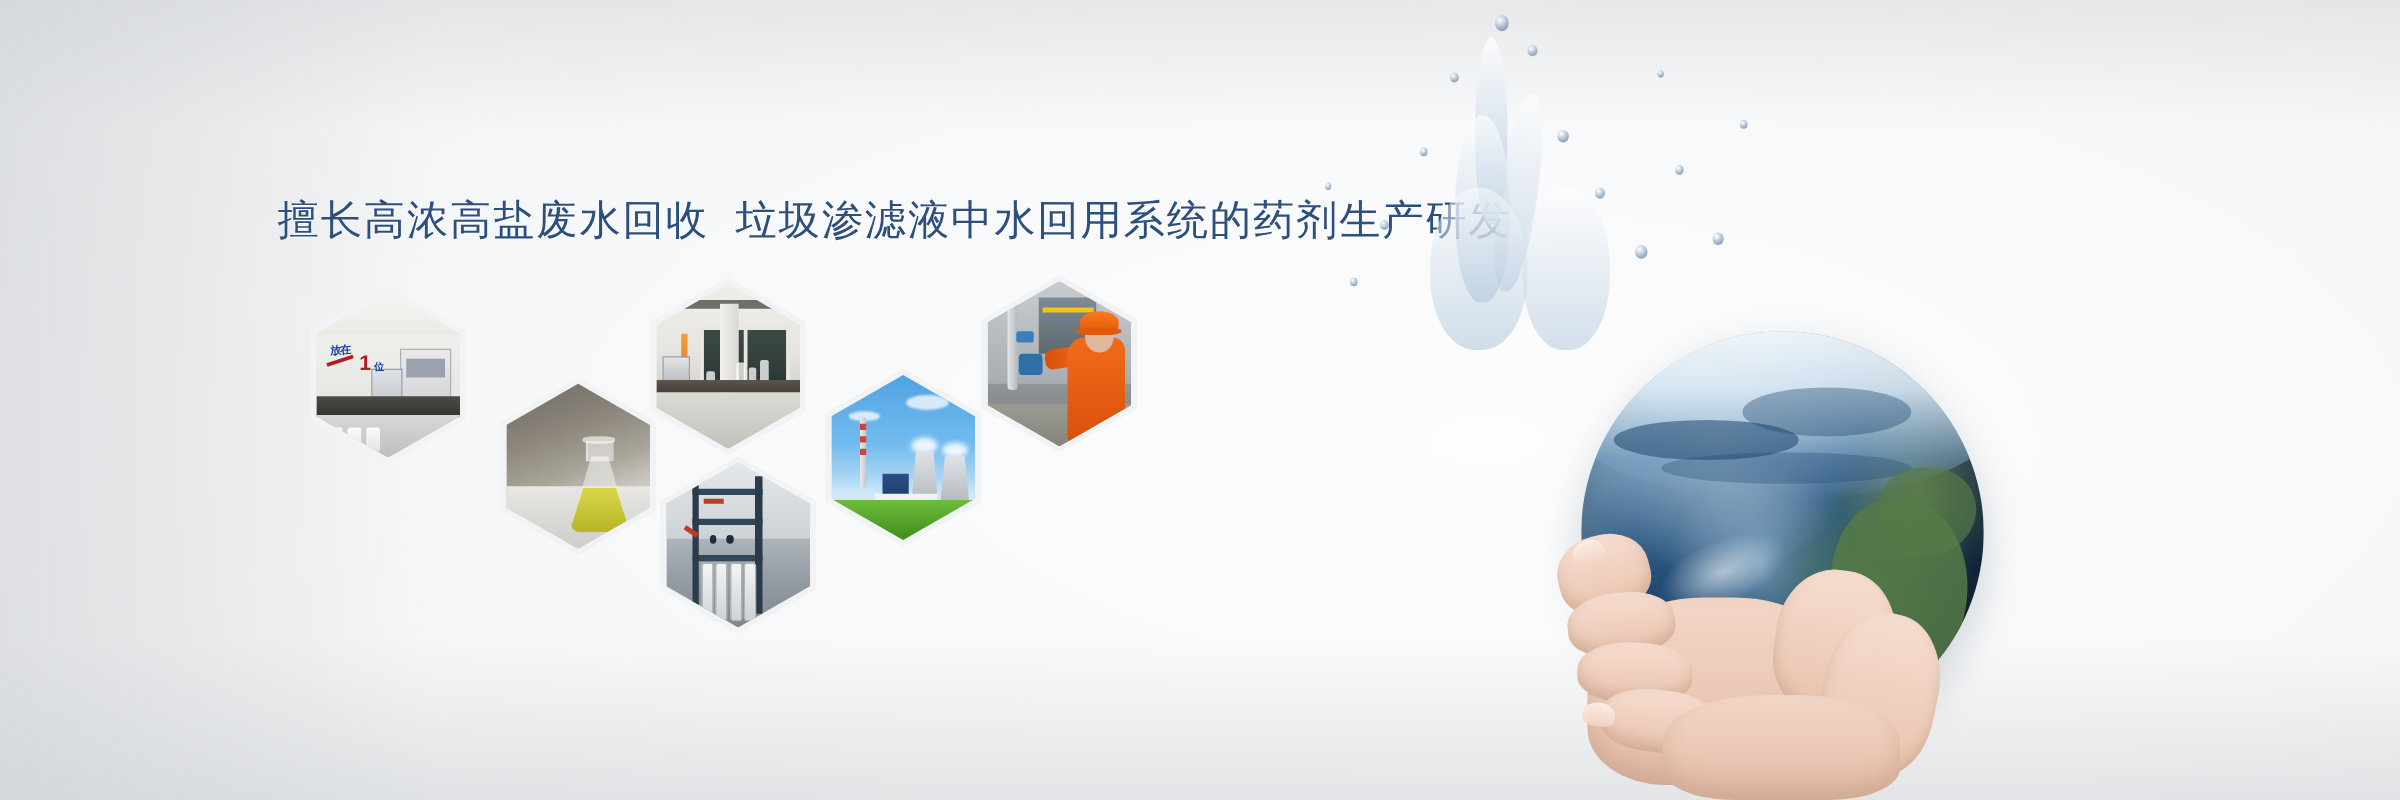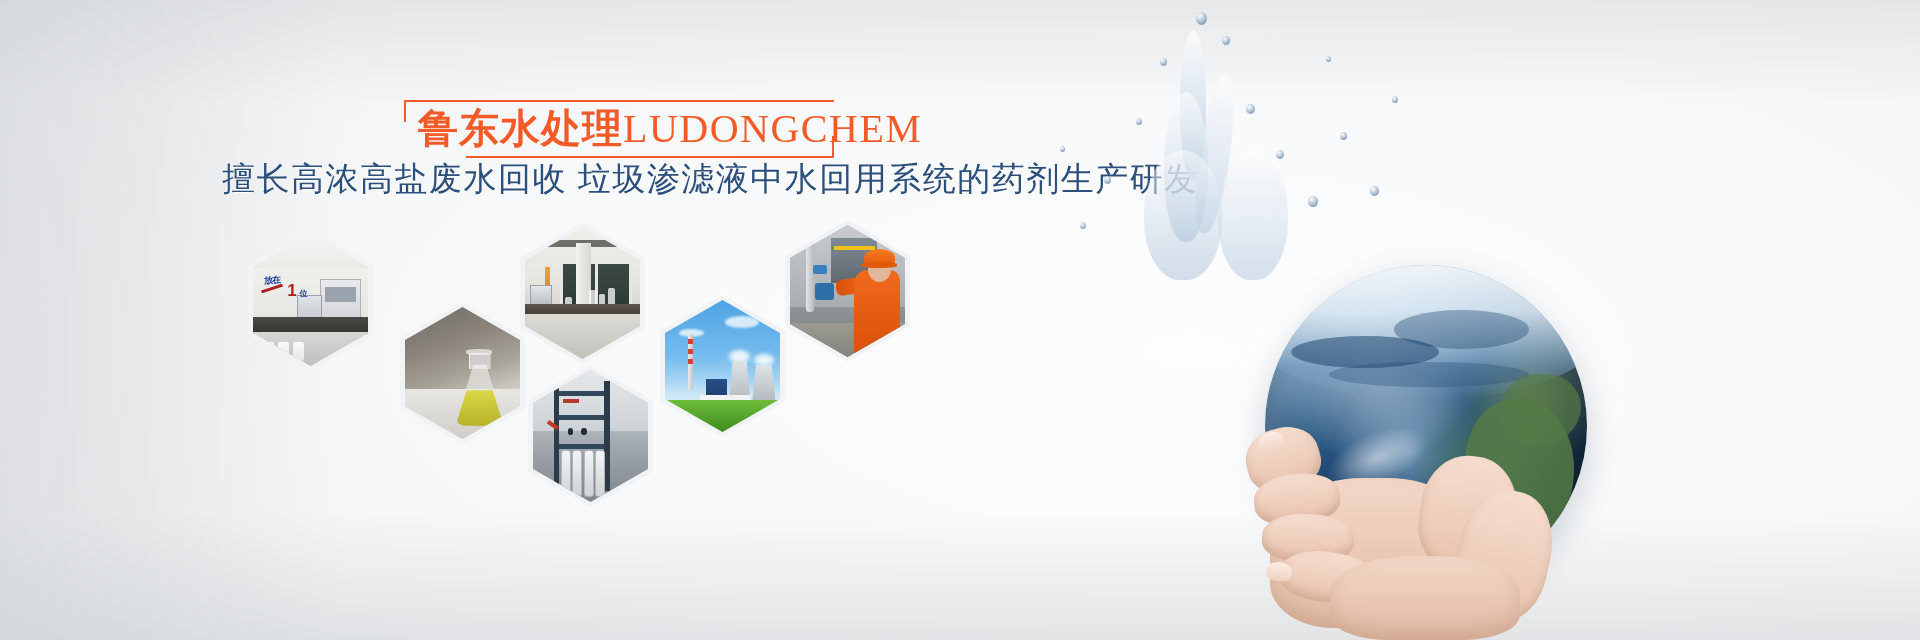--- a/index.html
+++ b/index.html
@@ -33,21 +33,21 @@
     font-size:40px;line-height:52px;font-weight:700;color:#f25b28;
     white-space:nowrap;letter-spacing:1px;
   }
   .title-text .en{font-weight:400;letter-spacing:1.5px;}
 
   
   .subtitle{
     position:absolute;left:222px;top:157px;
     font-size:33px;line-height:44px;color:#2d4f7c;
     white-space:nowrap;letter-spacing:1.5px;
-    font-family:Liberation Sans, sans-serif;
+    font-family:Liberation Mono, monospace;
     text-shadow:0 1px 0 rgba(255,255,255,.8);
   }
 
   
   #hexes{position:absolute;left:230px;top:215px;width:740px;height:305px;}
   .hex{
     position:absolute;width:125px;height:142px;
     clip-path:polygon(50% 0%,100% 25%,100% 75%,50% 100%,0% 75%,0% 25%);
     overflow:hidden;
   }
@@ -187,29 +187,20 @@
   .finger{position:absolute;background:linear-gradient(180deg,#f6ddcf,#e8c3ae);border-radius:46% 46% 40% 40%;box-shadow:inset 0 -6px 10px rgba(170,125,100,.35);}
   .palm{position:absolute;background:linear-gradient(180deg,#f3d7c7,#e2bba6);border-radius:44% 44% 30% 30%;box-shadow:inset 0 -10px 18px rgba(170,125,100,.3);}
   .nail{position:absolute;background:linear-gradient(180deg,#fdeee6,#f0d3c3);border-radius:50% 50% 36% 36%;opacity:.95;}
 </style>
 </head>
 <body>
 
 <div id="stage">
   <div class="vig"></div>
 
-  <div class="title-wrap">
-    <div class="br-top"></div>
-    <div class="br-left"></div>
-    <div class="br-bot"></div>
-    <div class="br-right"></div>
-    <div class="title-text">
-      <span>鲁东水处理</span><span class="en">LUDONGCHEM</span>
-    </div>
-  </div>
 
   <div class="subtitle">擅长高浓高盐废水回收 垃圾渗滤液中水回用系统的药剂生产研发</div>
 
   <div id="hexes">
 
     <div class="hex" style="left:18px;top:14px;">
       <div class="pad"></div>
       <div class="inner">
           <div class="sc s-lab1">
         <div class="ceil"></div>

